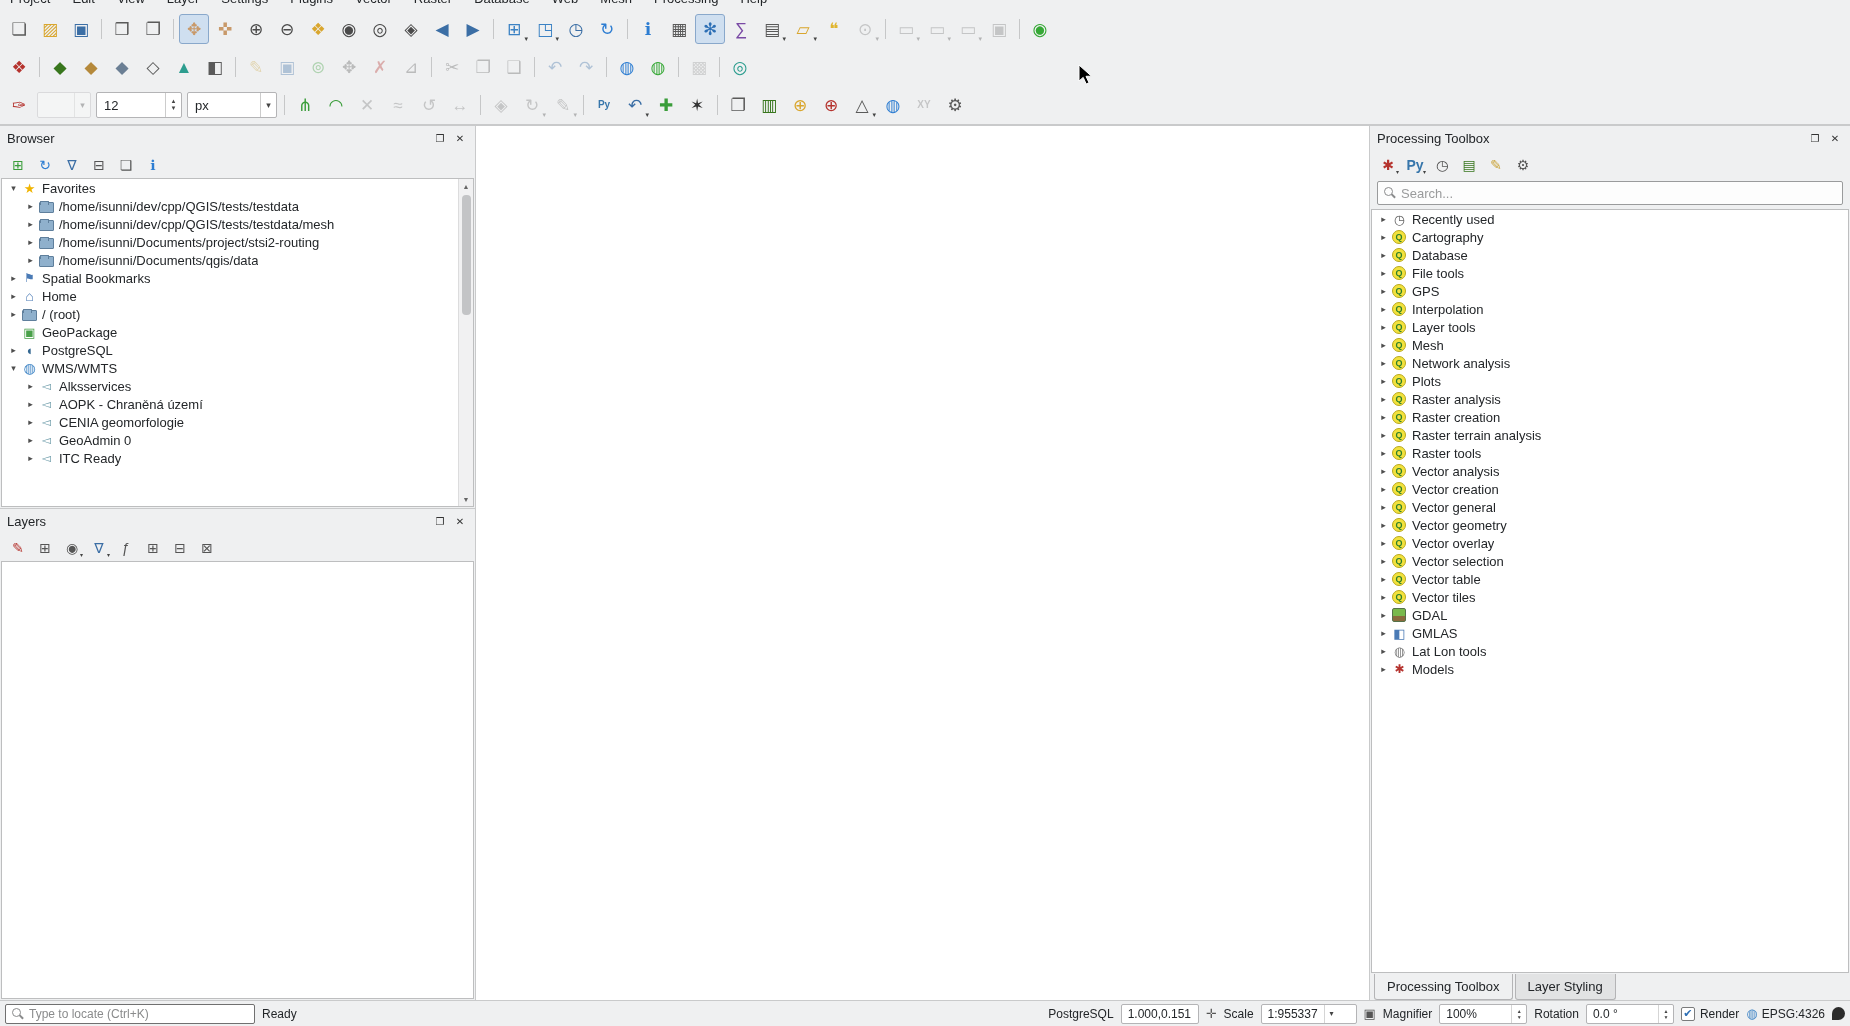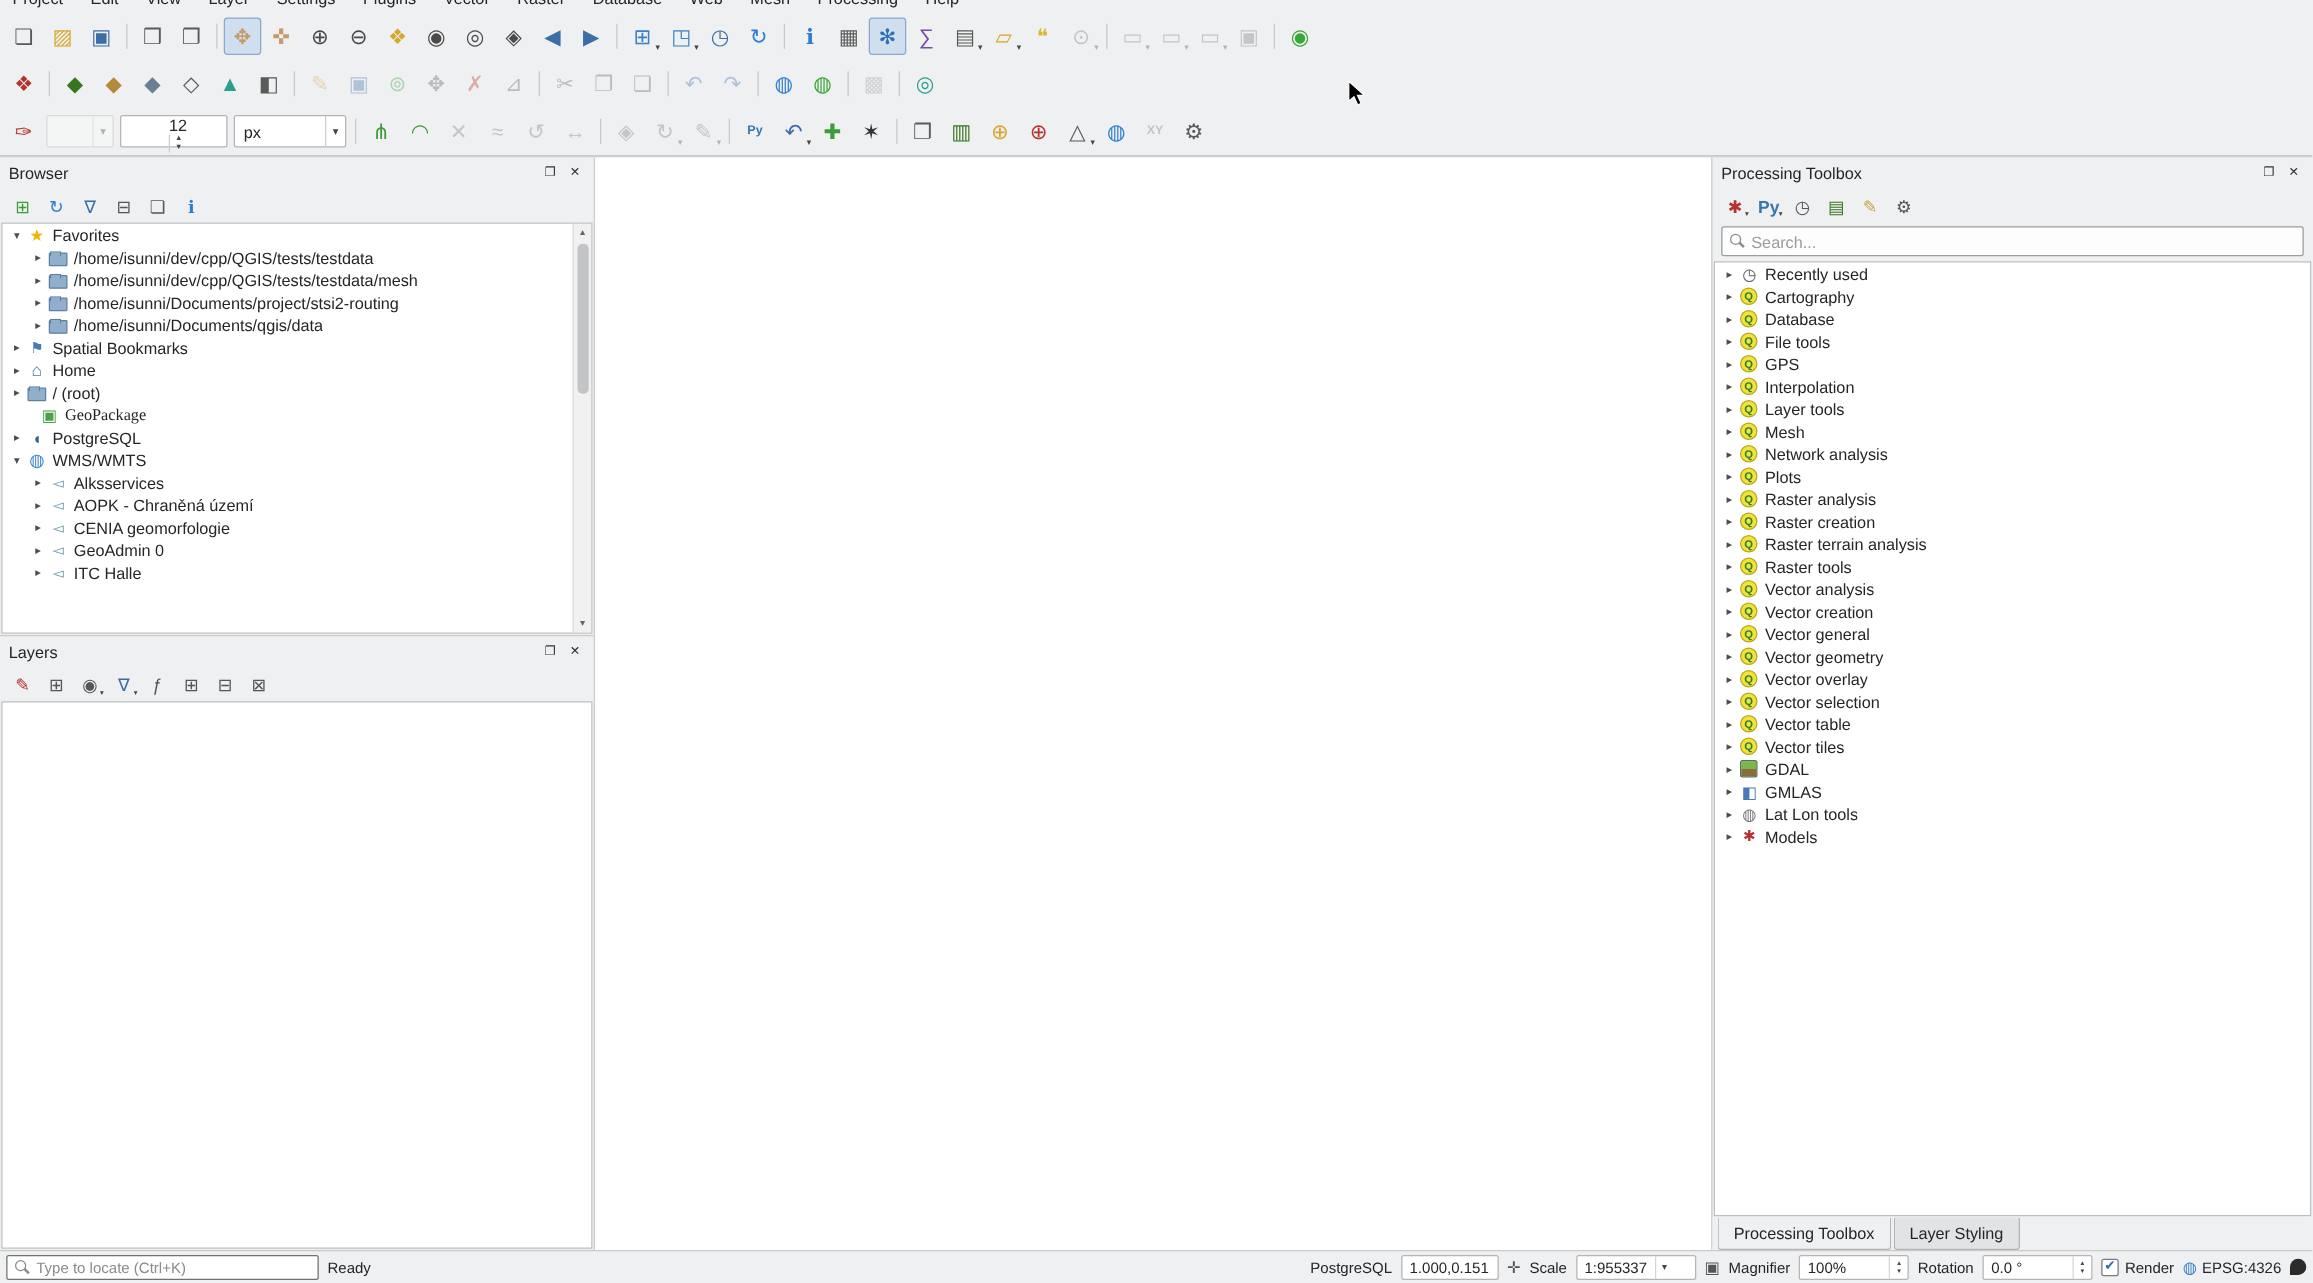--- a/index.html
+++ b/index.html
@@ -325,21 +325,21 @@
         </div>
       </div>
     <div class="toolbar">
         <div class="ticon">
           <span class="tglyph" style="color: rgb(181, 51, 46);">✑</span>
         </div>
         <div class="tfield grayed" style="width: 54px;">
           <span class="tfield-val"></span>
           <span class="tfield-dd">▾</span>
         </div>
-        <div class="tfield" style="width: 86px; flex-direction: column;">
+        <div class="tfield" style="width: 86px;">
           <span class="tfield-val">12</span>
           <span class="tfield-spin">
             <i>▲</i>
             <i>▼</i>
           </span>
         </div>
         <div class="tfield" style="width: 90px;">
           <span class="tfield-val">px</span>
           <span class="tfield-dd">▾</span>
         </div>
@@ -483,21 +483,21 @@
               <div class="trow" style="padding-left: 4px;">
                 <span class="texp">▸</span>
                 <span class="ic ic-home"></span>
                 <span class="tlabel">Home</span>
               </div>
               <div class="trow" style="padding-left: 4px;">
                 <span class="texp">▸</span>
                 <span class="ic ic-folder"></span>
                 <span class="tlabel">/ (root)</span>
               </div>
-              <div class="trow" style="padding-left: 14px; font-family: Liberation Serif, serif;">
+              <div class="trow" style="padding-left: 4px;">
                 <span class="texp"></span>
                 <span class="ic ic-geopackage"></span>
                 <span class="tlabel">GeoPackage</span>
               </div>
               <div class="trow" style="padding-left: 4px;">
                 <span class="texp">▸</span>
                 <span class="ic ic-postgis"></span>
                 <span class="tlabel">PostgreSQL</span>
               </div>
               <div class="trow" style="padding-left: 4px;">
@@ -521,21 +521,21 @@
                 <span class="tlabel">CENIA geomorfologie</span>
               </div>
               <div class="trow" style="padding-left: 21px;">
                 <span class="texp">▸</span>
                 <span class="ic ic-wmslayer"></span>
                 <span class="tlabel">GeoAdmin 0</span>
               </div>
               <div class="trow" style="padding-left: 21px;">
                 <span class="texp">▸</span>
                 <span class="ic ic-wmslayer"></span>
-                <span class="tlabel">ITC Halle</span>
+                <span class="tlabel">ITC Ready</span>
               </div>
             </div>
           <div class="vscroll">
             <span class="vs-arrow">▲</span>
             <span class="vs-thumb"></span>
             <span class="vs-arrow vs-bottom">▼</span>
           </div>
         </div>
       </section>
 

